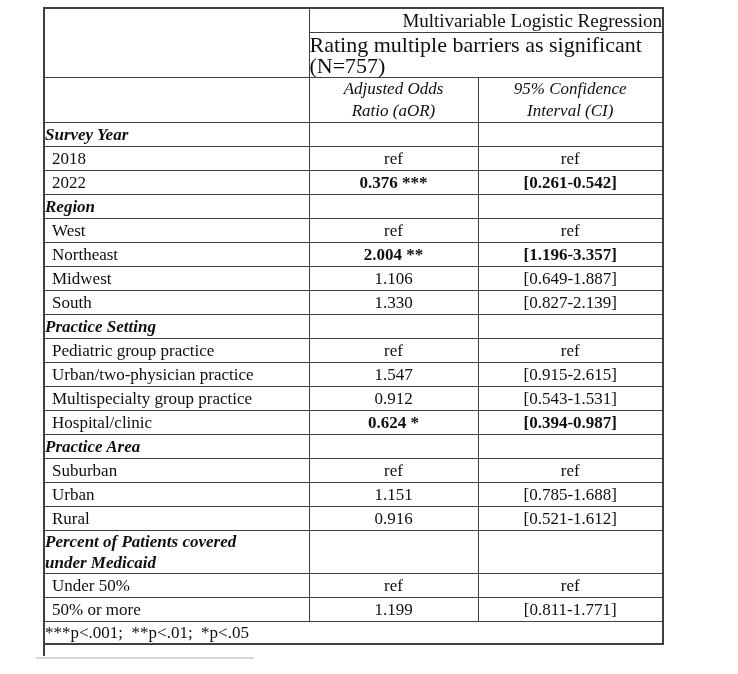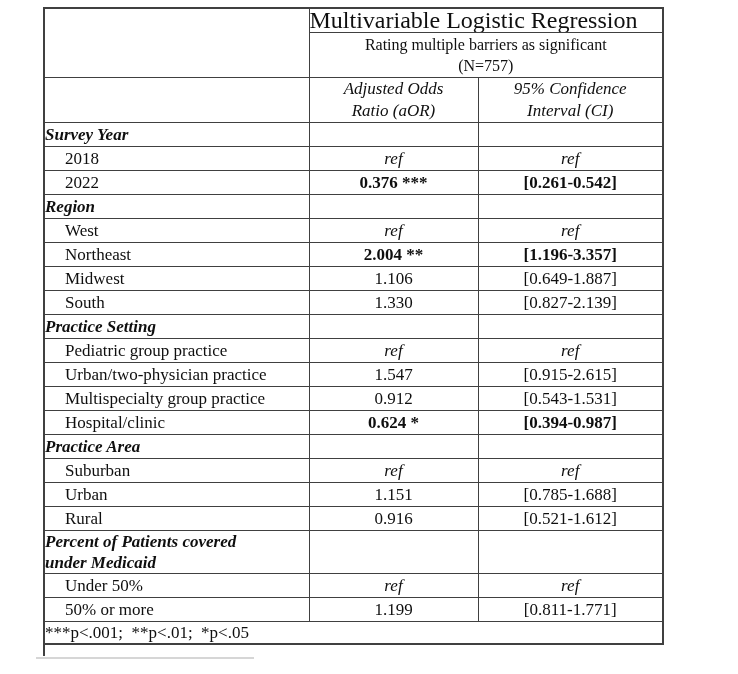--- a/index.html
+++ b/index.html
@@ -24,28 +24,28 @@
     border:1px solid var(--border-color);
     font-size:17px;line-height:21px;
     vertical-align:middle;padding:0;overflow:hidden;
   }
   tr.r-title{height:24px;}
   tr.r-sub{height:45px;}
   tr.r-cols{height:45px;}
   tr.single{height:24px;}
   tr.double{height:43px;}
   tr.footrow{height:23px;}
-  .thead-title{text-align:left;font-size:24px;}
-  .thead-sub{text-align:center;font-size:16px;line-height:21px;}
+  .thead-title{text-align:right;font-size:19px;}
+  .thead-sub{text-align:left;font-size:22px;line-height:21px;}
   .thead-col{text-align:center;font-style:italic;line-height:22px;}
-  .lbl{text-align:left;padding-left:20px;}
+  .lbl{text-align:left;padding-left:7px;}
   .cat{text-align:left;font-weight:bold;font-style:italic;}
   .cat2{line-height:21px;margin-left:14px;}
   .val{text-align:center;}
-  .ref{font-style:italic;}
+  .ref{}
   .sig{font-weight:bold;}
   .footnote{text-align:left;white-space:pre;font-size:17px;}
   .tick{
     position:absolute;left:43px;top:645px;width:2px;height:11px;
     background:var(--border-color);
   }
   .smear{
     position:absolute;left:36px;top:657px;width:218px;height:2px;
     background:#c4c4c4;opacity:.7;
   }

